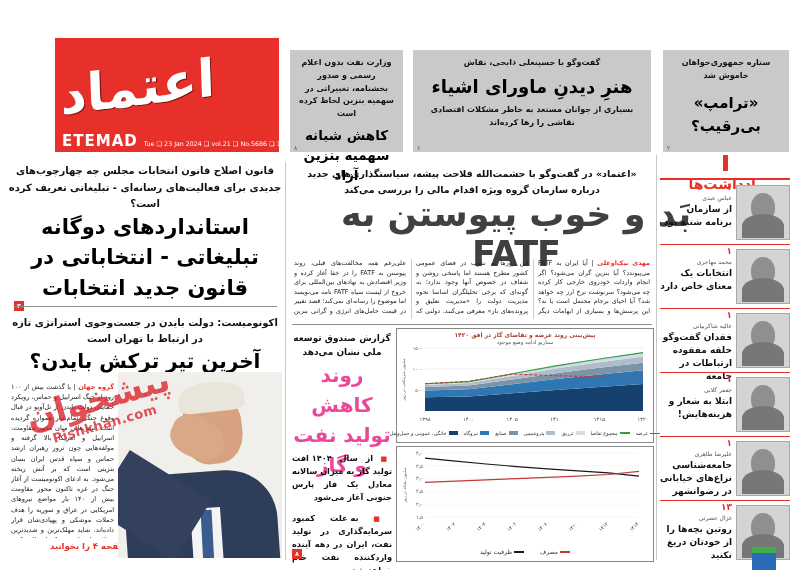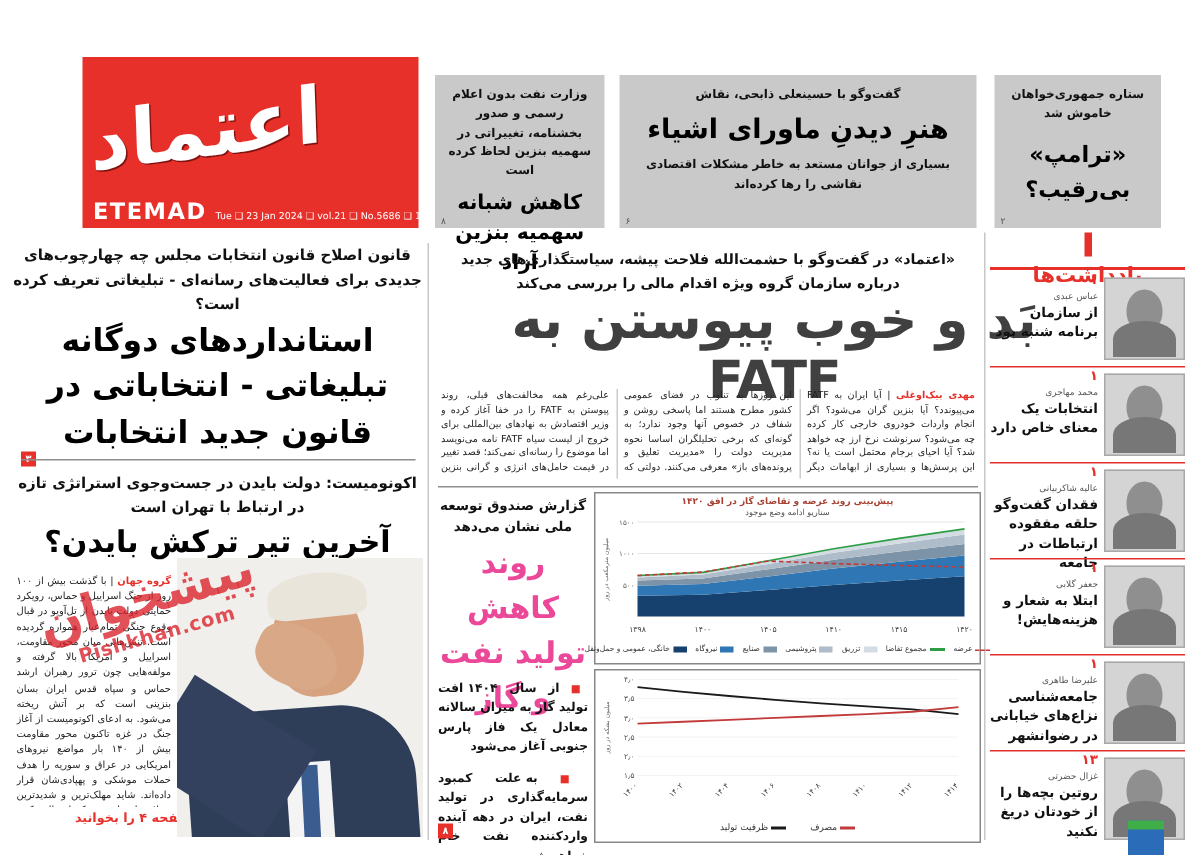--- a/index.html
+++ b/index.html
@@ -13,21 +13,21 @@
           font-size:52px;font-weight:bold;transform:rotate(-7deg) skewX(-5deg);text-shadow:1px 1px 0 #7e1210;}
   .m-bottom{position:absolute;left:7px;right:5px;bottom:2px;display:flex;gap:6px;align-items:baseline;}
   .m-etemad{font-size:15px;font-weight:bold;letter-spacing:1px;margin-top:20px;}
   .m-info{font-size:6.3px;white-space:nowrap;}
 
   
   .gbox{position:absolute;top:50px;height:102px;background:#c9c9c9;direction:rtl;text-align:center;
         padding:7px 8px;box-sizing:border-box;}
   #gbox1{left:290px;width:113px;}
   #gbox2{left:413px;width:238px;}
-  #gbox3{left:663px;width:111px;}
+  #gbox3{left:663px;width:126px;}
   .g-kicker{font-size:8px;font-weight:bold;line-height:1.6;color:#111;}
   .g-title{font-size:13.5px;font-weight:bold;margin-top:4px;line-height:1.5;color:#000;}
   #gbox2 .g-title{font-size:18px;margin-top:3px;}
   #gbox3 .g-title{font-size:15px;margin-top:9px;line-height:1.55;}
   .g-sub{font-size:8px;font-weight:bold;margin-top:4px;line-height:1.6;}
   .g-page{position:absolute;left:4px;bottom:1px;font-size:6px;color:#555;}
 
   
   .vline{position:absolute;width:1px;background:#c7c7c7;}
   #v1{left:285px;top:162px;height:398px;}

